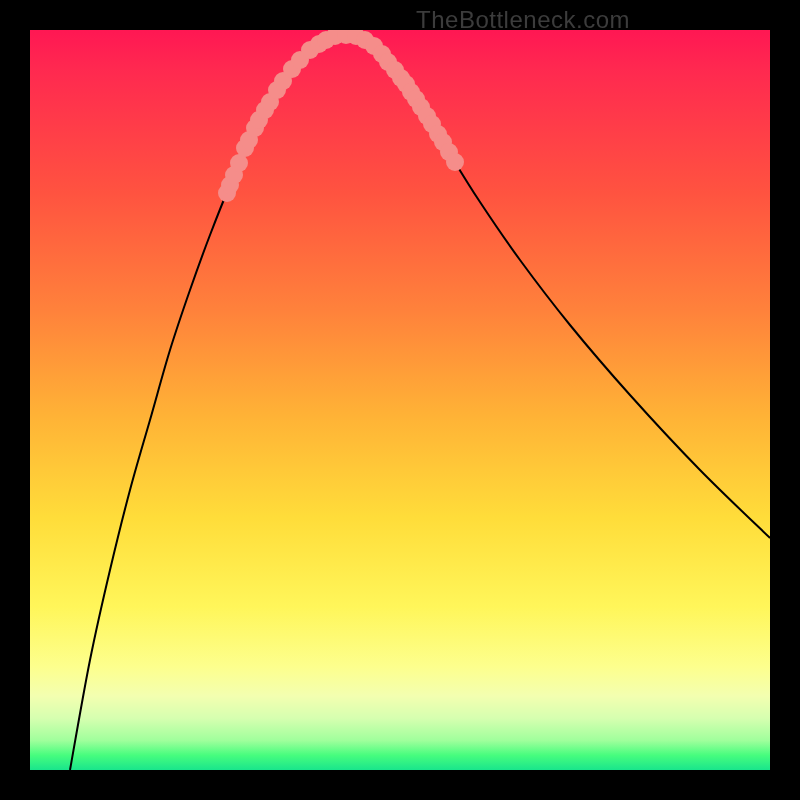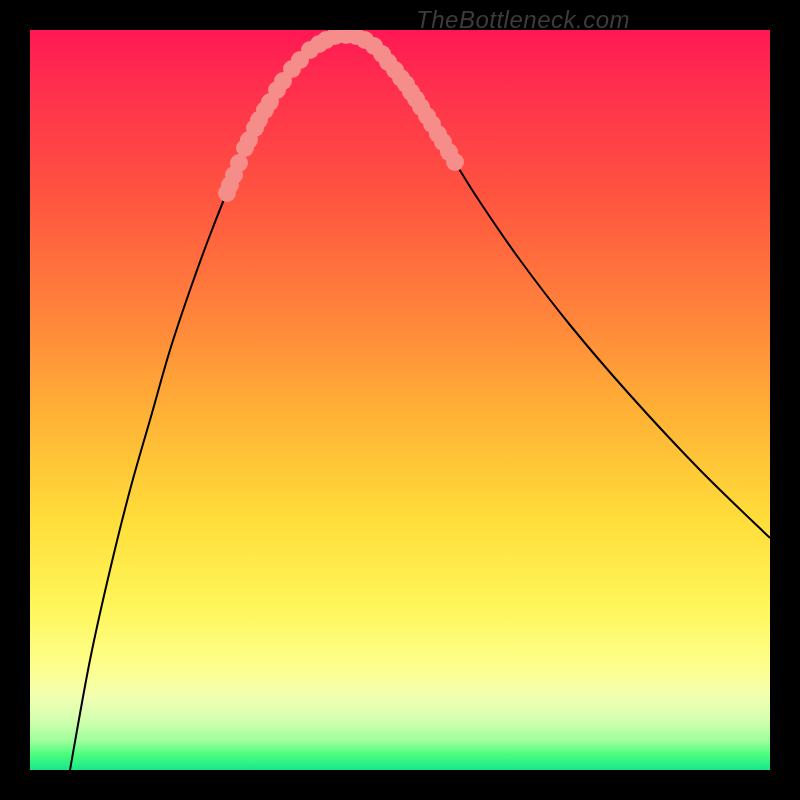--- a/index.html
+++ b/index.html
@@ -9,21 +9,20 @@
     width: 800px;
     height: 800px;
     overflow: hidden;
     font-family: Arial, sans-serif;
   }
   .frame {
     width: 648px;
     height: 800px;
     position: relative;
     background: #000;
-    font-style: italic;
   }
   .watermark {
     position: absolute;
     top: 6px;
     right: 18px;
     color: #3c3c3c;
     font-size: 24px;
     font-weight: 500;
     letter-spacing: 0.5px;
     z-index: 10;

